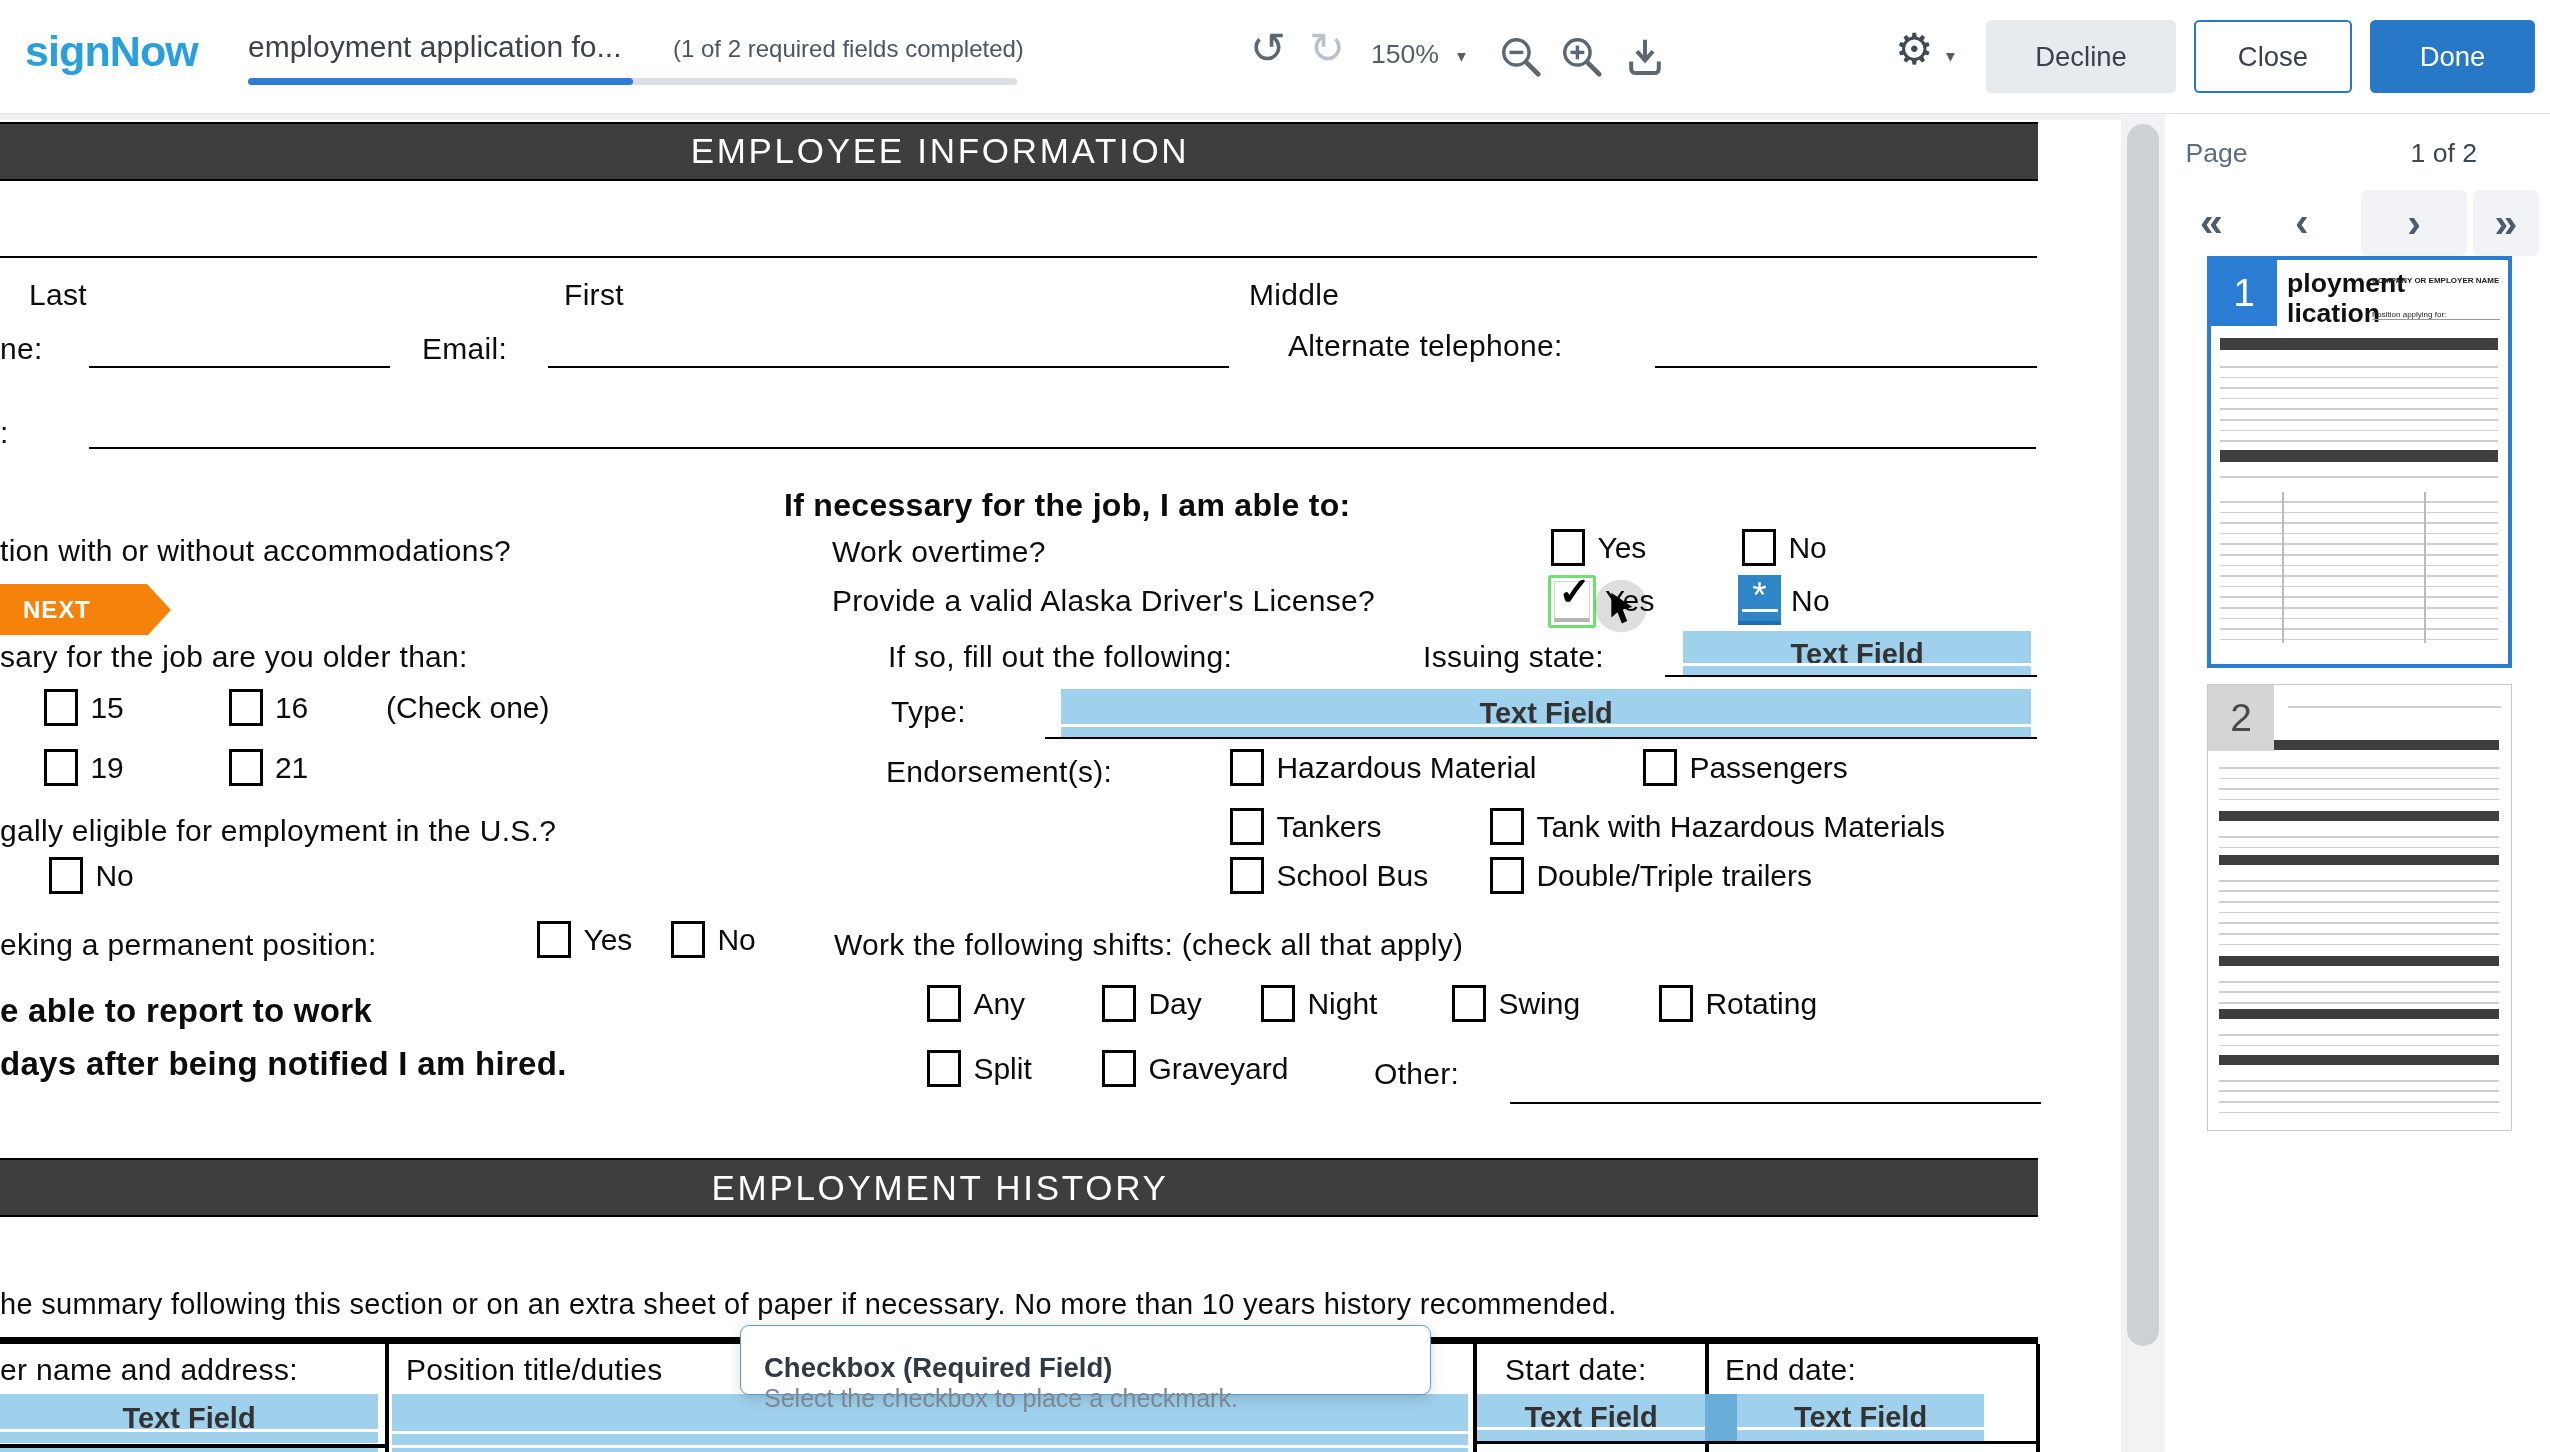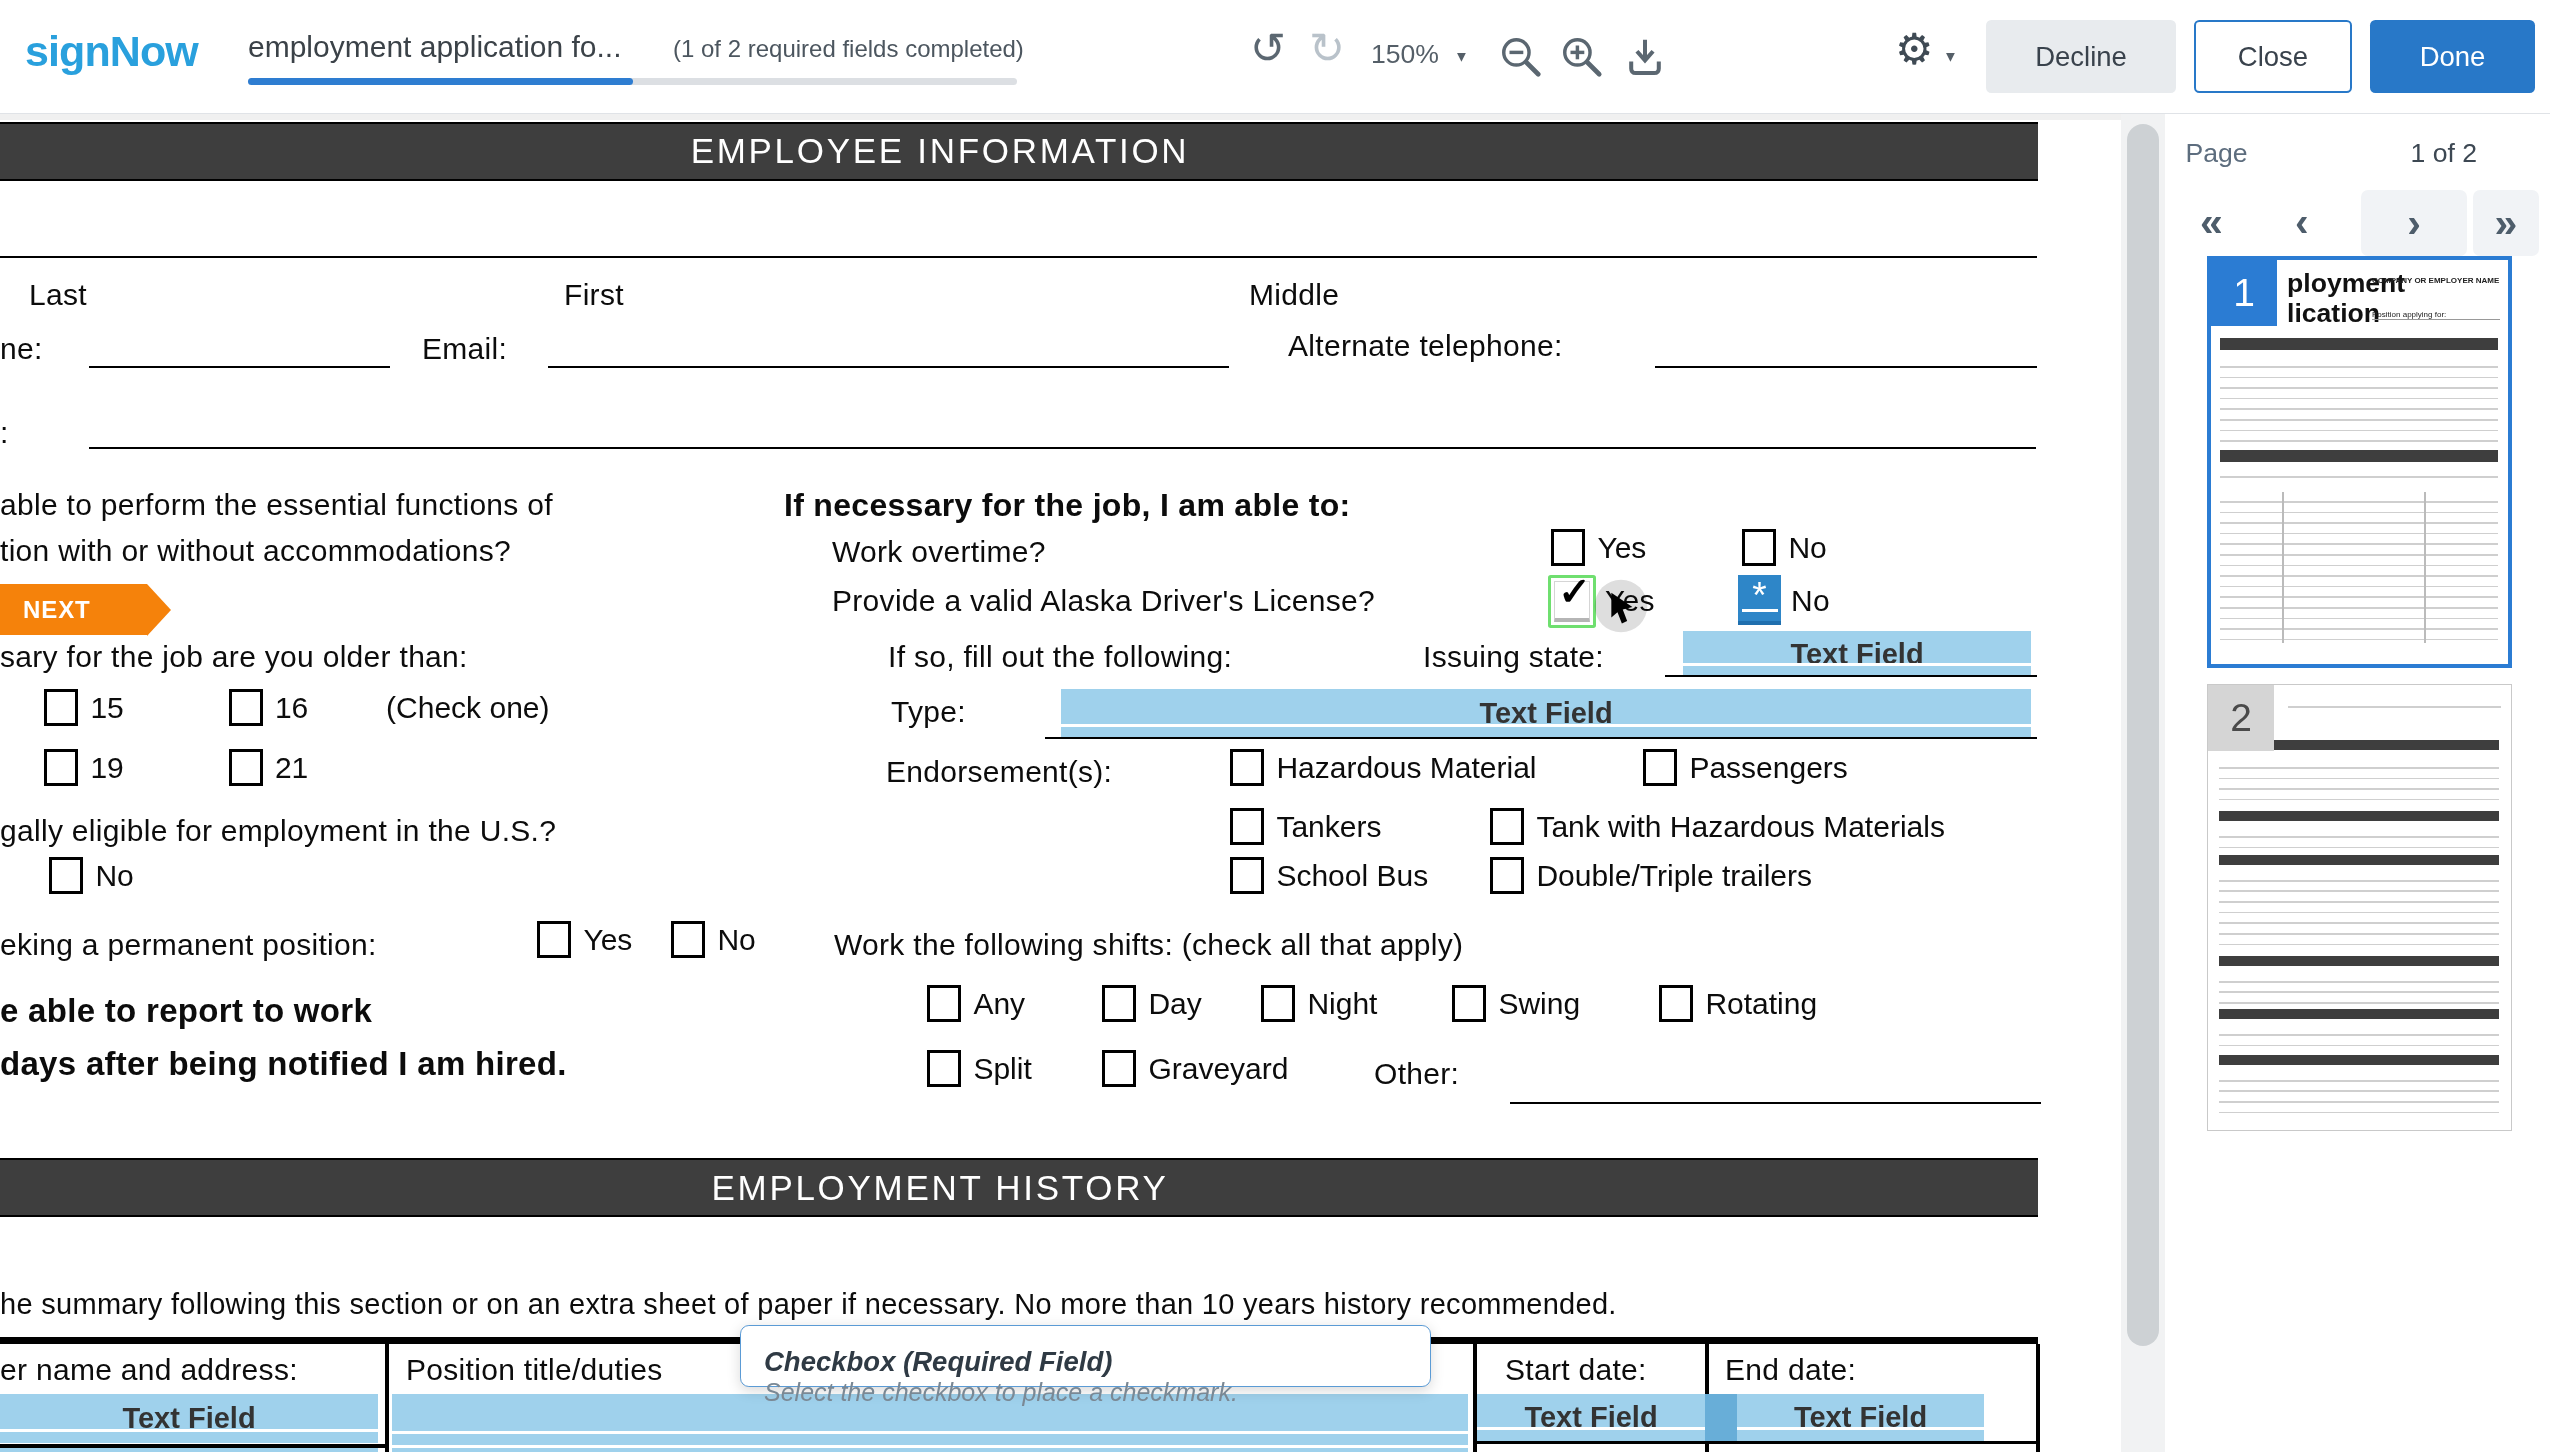--- a/index.html
+++ b/index.html
@@ -55,23 +55,23 @@
   .checked-box .mark{position:absolute;left:3.5px;top:-12.4px;font-size:39px;font-weight:bold;color:#000;}
   .req-cb{position:absolute;box-sizing:border-box;width:43px;height:50px;background:#2e86c8;
           border-bottom:4.4px solid #1f6fae;color:#fff;font-size:37px;display:flex;
           justify-content:center;align-items:flex-start;cursor:pointer;}
   .req-cb .stripe{position:absolute;left:3.5px;right:3.5px;bottom:8.9px;height:2.7px;background:#fff;}
   .cursor-ico{position:absolute;z-index:10;pointer-events:none;}
   .vline{position:absolute;width:3.5px;background:#000;}
   .hline{position:absolute;background:#000;}
 
   
-  .tooltip{position:absolute;left:740px;top:1212px;width:691px;height:62px;background:#fff;
+  .tooltip{position:absolute;left:740px;top:1212px;width:691px;height:70px;background:#fff;
            border:1.8px solid #5b9bd5;border-radius:8.9px;z-index:50;
-           box-shadow:0 3.5px 14px rgba(0,0,0,.15);padding:20px 23px;box-sizing:border-box;font-style:italic;}
+           box-shadow:0 3.5px 14px rgba(0,0,0,.15);padding:26px 23px;box-sizing:border-box;}
   .tooltip .tt-title{font-size:27.5px;font-weight:bold;color:#2f3a44;}
   .tooltip .tt-body{font-size:25px;color:#7a8894;margin-top:0;}
 
   
   #gutter{position:absolute;left:2121px;top:113px;width:44px;height:1339px;background:#f1f2f3;}
   #gutter .thumb{position:absolute;left:6.2px;top:10.6px;width:32px;height:1222px;background:#cdd1d4;
                  border-radius:16px;cursor:pointer;}
 
   
   #sidebar{position:absolute;left:2165px;top:113px;width:333px;height:1339px;background:#fff;}
@@ -158,21 +158,20 @@
     <div class="lbl" style="left:0;top:219px;">ne:</div>
     <div class="uline" style="left:89px;top:219px;width:301px;height:34px;"></div>
     <div class="lbl" style="left:422px;top:219px;">Email:</div>
     <div class="uline" style="left:548px;top:219px;width:681px;height:34px;"></div>
     <div class="lbl" style="left:1288px;top:216px;">Alternate telephone:</div>
     <div class="uline" style="left:1655px;top:219px;width:382px;height:34px;"></div>
 
     <div class="lbl" style="left:0;top:303px;">:</div>
     <div class="uline" style="left:89px;top:303px;width:1947px;height:31px;"></div>
 
-    <div class="lbl" style="left:0;top:375px;">able to perform the essential functions of</div>
     <div class="lbl" style="left:0;top:421px;">tion with or without accommodations?</div>
 
     <div class="lbl b" style="left:784px;top:374px;font-size:32px;">If necessary for the job, I am able to:</div>
 
     <div class="lbl" style="left:832px;top:422px;">Work overtime?</div>
     <div class="row" style="left:1551px;top:416px;">
       <span class="cb"></span>
       <span>Yes</span>
     </div>
     <div class="row" style="left:1742px;top:416px;">

